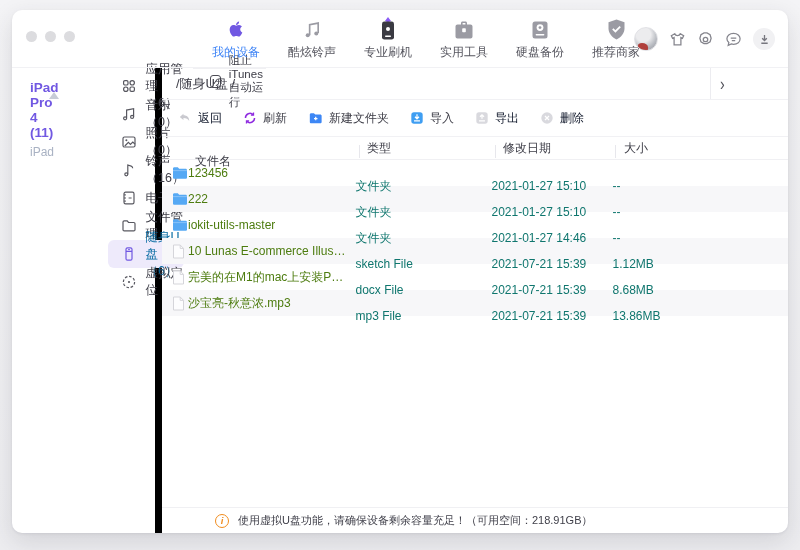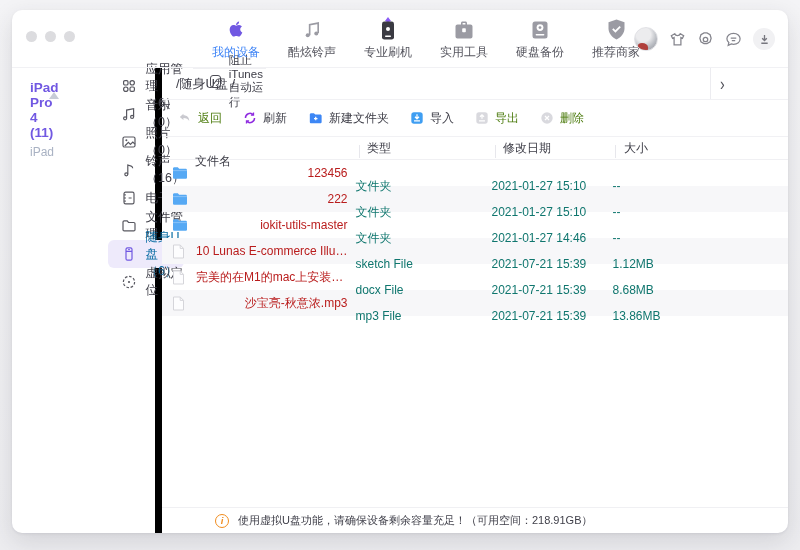--- a/index.html
+++ b/index.html
@@ -68,37 +68,37 @@
     display:flex; align-items:center; padding-left:14px; }
   .crumb-text { font-size:13px; color:#3c3c46;text-align:right; }
   .crumb-next { margin-left:auto; width:78px; align-self:stretch;
     border-left:1px solid #ececf0; display:flex; align-items:center; cursor:pointer; }
   .chev { margin-left:9px; color:#55555e; font-size:14px; transform:scaleY(1.3); }
 
   .toolbar { height:37px; flex:0 0 37px; border-bottom:1px solid #f1f1f4;
     display:flex; align-items:center; padding-left:15px; gap:21px; }
   .tbtn { display:flex; align-items:center; gap:6px; font-size:12px; color:#3c3c46;
     cursor:pointer; }
-  .tbtn.disabled { color:#4d7c0f; cursor:default; }
+  .tbtn.disabled { color:#0f172a; cursor:default; }
   .tbtn svg { display:block; }
 
   .thead { height:23px; flex:0 0 23px; display:flex; align-items:center;
     border-bottom:1px solid #f0f0f3; font-size:12px; color:#3c3c46; }
   .th { position:relative; display:flex; align-items:center; cursor:pointer; }
   .th.c-type::before, .th.c-date::before, .th.c-size::before {
     content:''; position:absolute; left:0; top:5px; width:1px; height:13px; background:#e7e7ec; }
   .c-name { flex:1; min-width:0; padding-left:10px; }
   .th.c-name { padding-left:33px;margin-top:26px; }
   .c-type { width:136px; flex:0 0 136px; padding-left:8px; }
   .c-date { width:120px; flex:0 0 120px; padding-left:8px; }
   .c-size { flex:1; padding-left:9px; }
   .row { height:26px; display:flex; align-items:center; font-size:12px; cursor:default; }
   .row:nth-child(even) { background:#f7f7f9; }
   .cell { white-space:nowrap; overflow:hidden; text-overflow:ellipsis; }
-  .row .c-name { display:flex; align-items:center; gap:8px; color:#b91c1c;justify-content:space-between; }
+  .row .c-name { display:flex; align-items:center; color:#4d7c0f; }
   .row .c-type, .row .c-date, .row .c-size { color:#0f766e;margin-top:26px; }
   .row-ic { flex:0 0 16px; display:flex; }
 
   .statusbar { height:26px; flex:0 0 26px; border-top:1px solid #f0f0f3;
     display:flex; align-items:center; padding-left:53px; gap:9px; }
   .info-ic { width:14px; height:14px; border:1.4px solid #f08c1e; border-radius:50%;
     color:#f08c1e; font-size:9.5px; font-style:italic; font-weight:bold;
     display:flex; align-items:center; justify-content:center; line-height:1; }
   .status-text { font-size:11px; color:#3f3f49; }
 </style>

